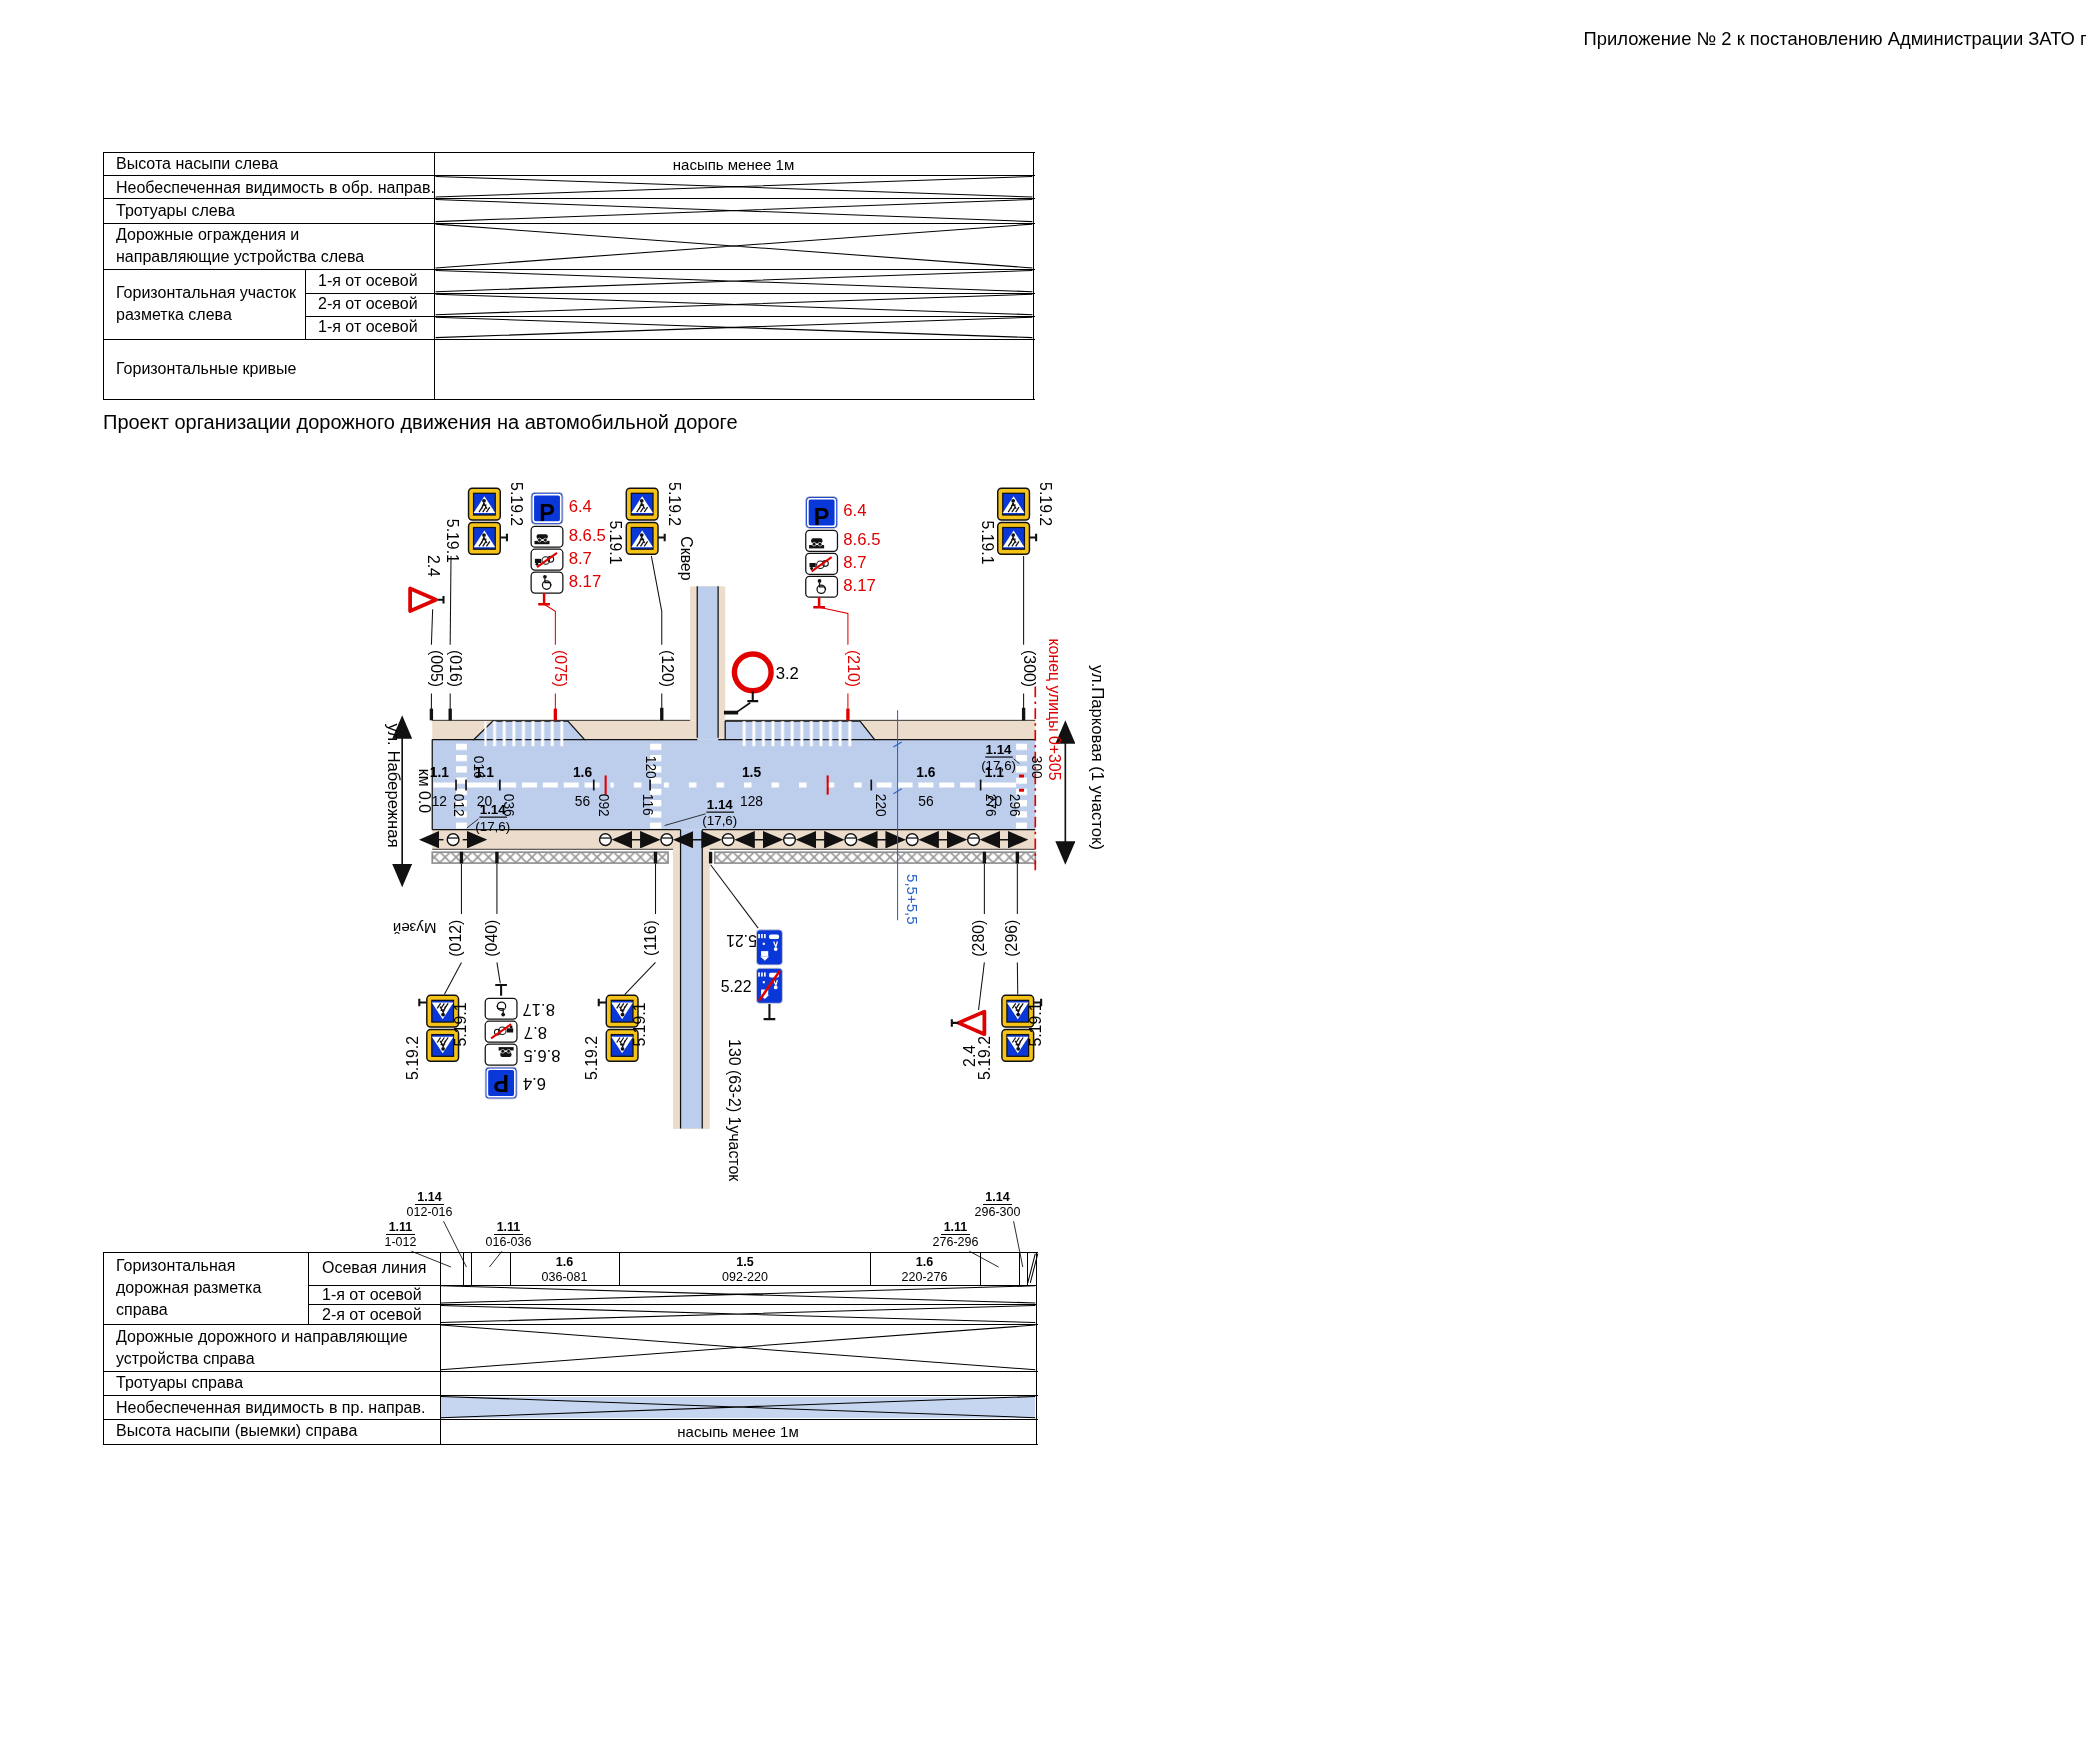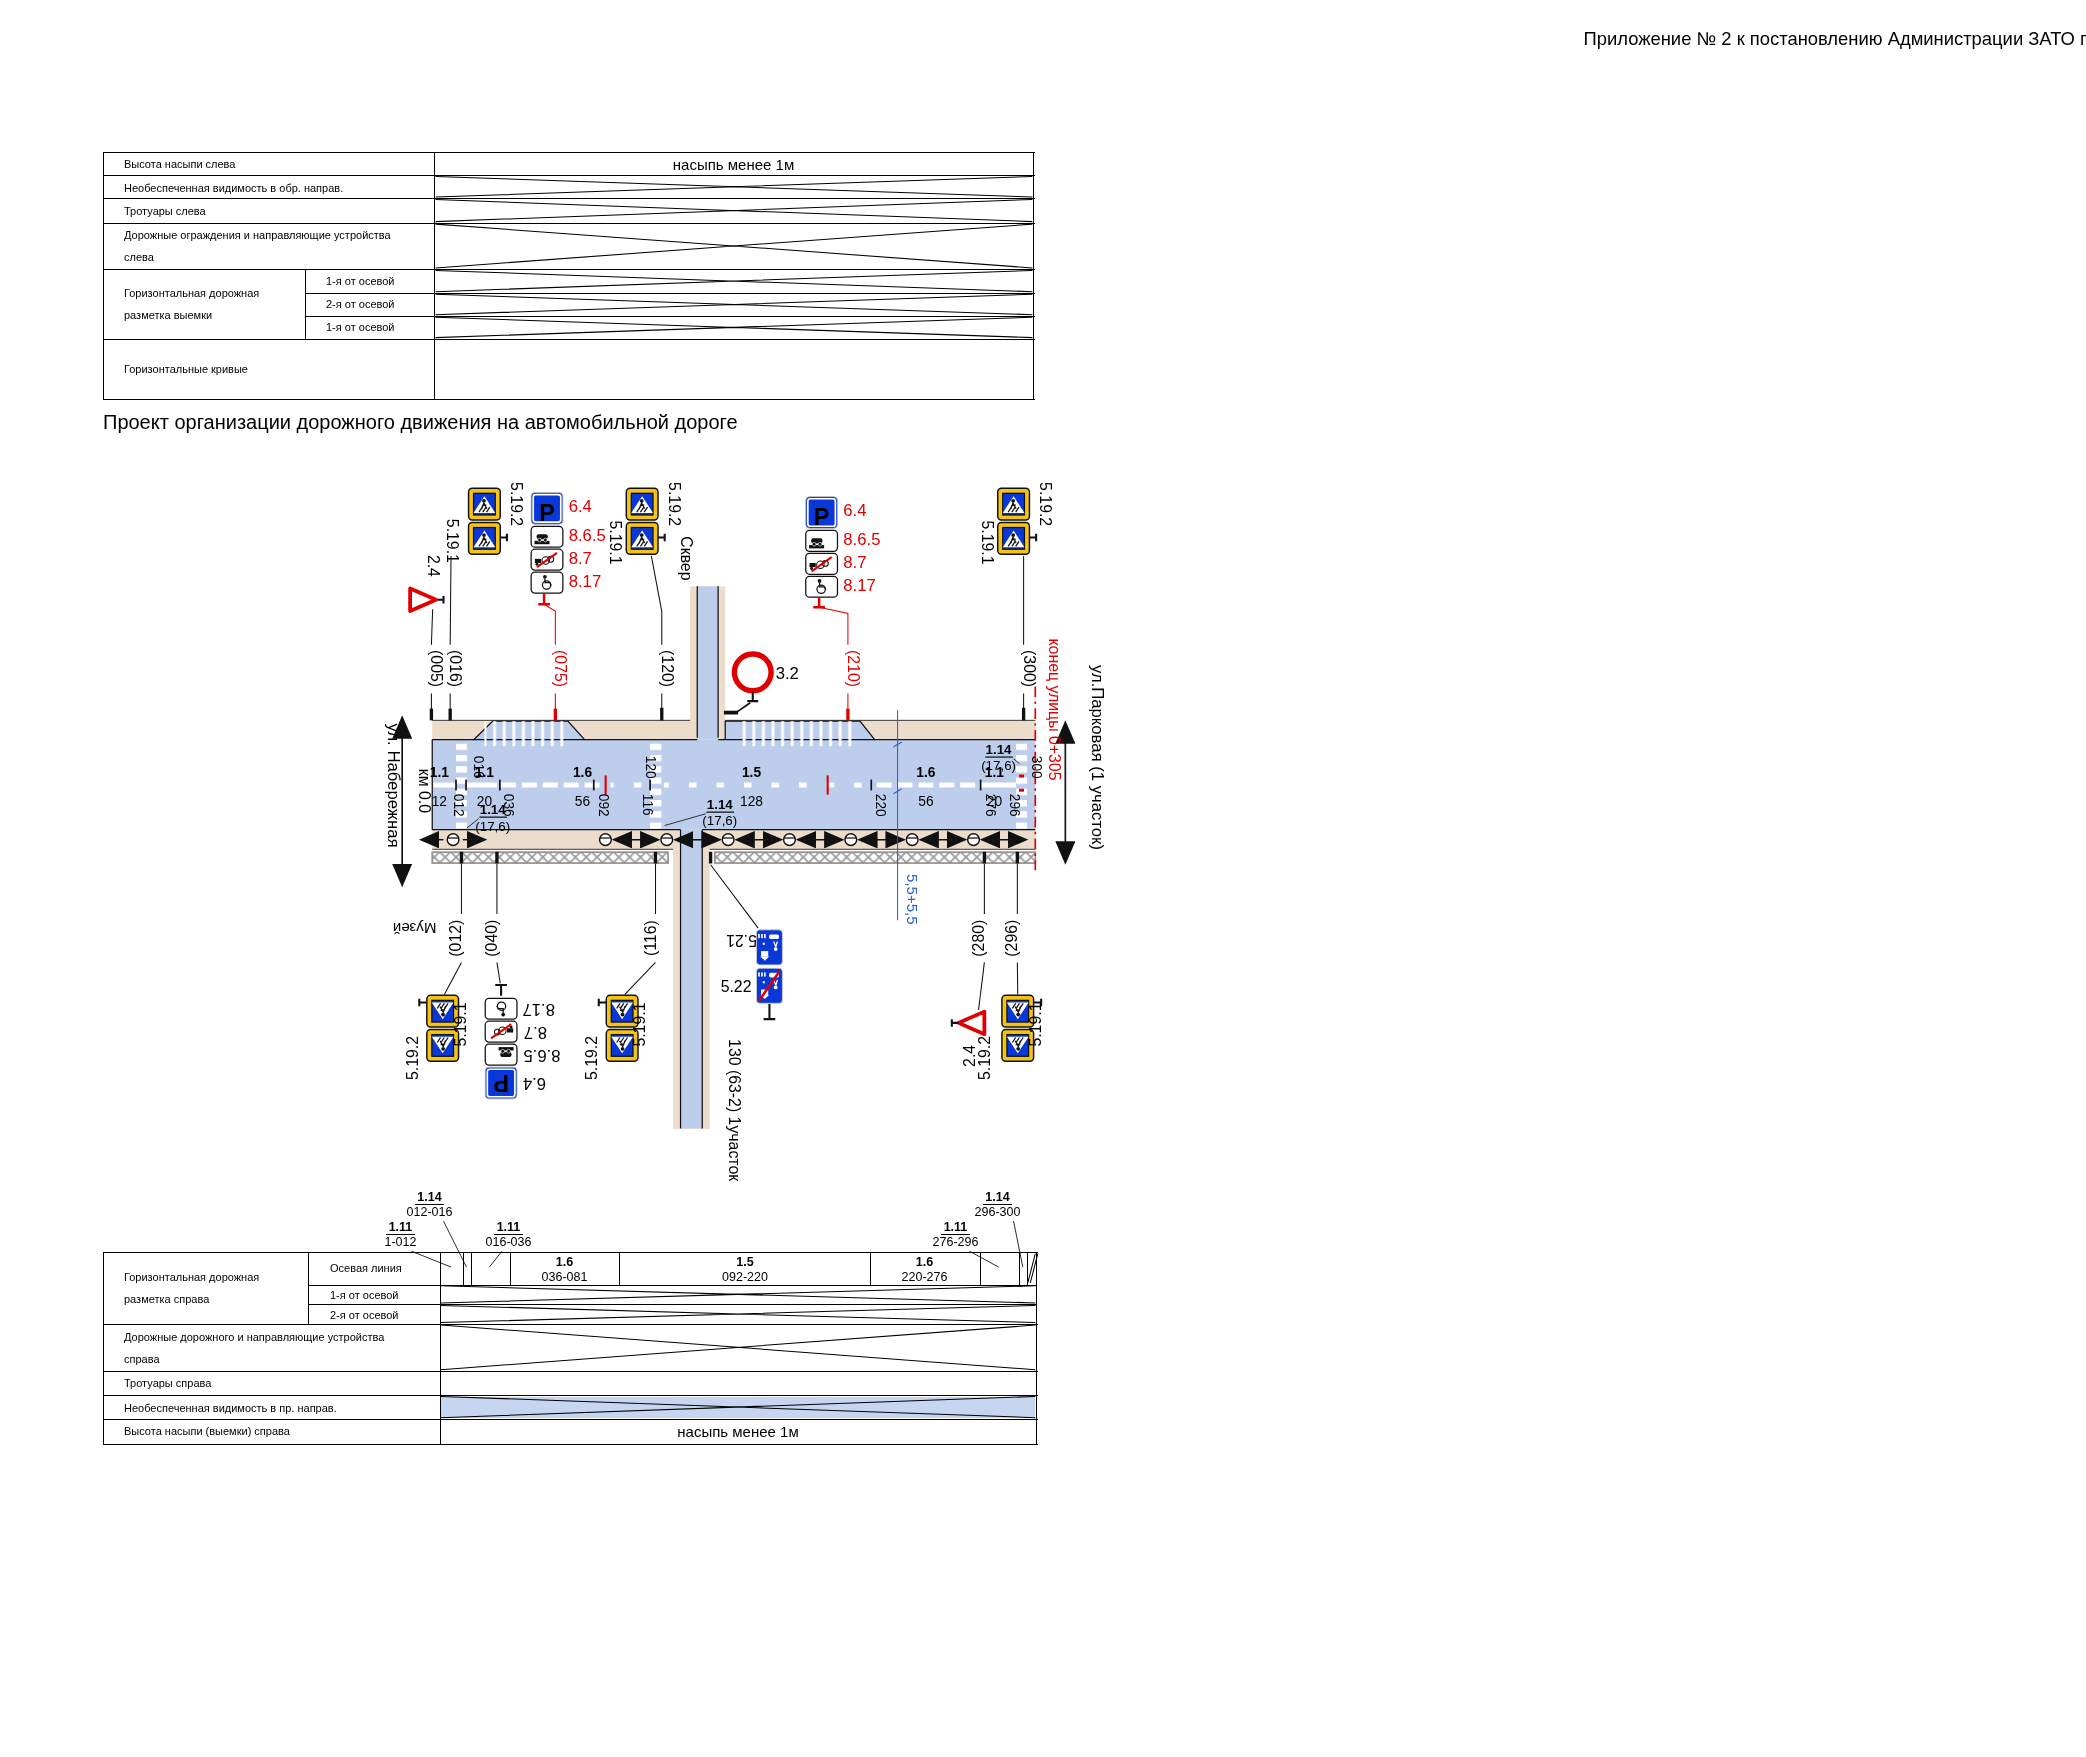--- a/index.html
+++ b/index.html
@@ -1,20 +1,20 @@
 <!DOCTYPE html>
 <html style="font-size:6.7px"><head>
 <meta charset="utf-8">
 <style>
   html,body{margin:0;padding:0;background:#fff}
   #page{position:relative;width:2485px;height:1757px;background:#fff;font-family:"Liberation Sans",sans-serif;color:#000;overflow:hidden}
   .abs{position:absolute}
   .hl{position:absolute;background:#000;height:1.3px}
   .vl{position:absolute;background:#000;width:1.3px}
-  .cellL{position:absolute;display:flex;align-items:center;padding-left:19px;font-size:11px;line-height:22px}
+  .cellL{position:absolute;display:flex;align-items:center;padding-left:11px;font-size:16px;line-height:22px}
   .cellC{position:absolute;display:flex;align-items:center;justify-content:center;font-size:15px;text-align:left}
   .frac{position:absolute;text-align:center;font-size:12.5px;line-height:14px;width:71px}
   .frac .fc{font-weight:bold;border-bottom:1.3px solid #000;display:inline-block;padding:0 2.5px}
   .frac .fr{display:block}
   svg text{font-family:"Liberation Sans",sans-serif;fill:#000}
   .t32{font-size:32px}.t33{font-size:33px}.t36{font-size:36px}.t38{font-size:38px}.t40{font-size:40px}.t48{font-size:20px}
   .b{font-weight:bold}
   .red{fill:#e00000}.blu{fill:#2a62c8}
 </style>
 </head>
@@ -37,21 +37,21 @@
     <div class="vl" style="left:103px;top:152px;height:248px"></div>
     <div class="vl" style="left:1033px;top:152px;height:248px"></div>
     <div class="vl" style="left:434px;top:152px;height:248px"></div>
     <div class="vl" style="left:305px;top:269px;height:71px"></div>
 
     <div class="cellL" style="left:105px;top:153px;width:326px;height:22.5px">Высота насыпи слева</div>
     <div class="cellC" style="left:435px;top:153px;width:597px;height:22.5px">насыпь менее 1м</div>
     <div class="cellL" style="left:105px;top:177px;width:326px;height:22px">Необеспеченная видимость в обр. направ.</div>
     <div class="cellL" style="left:105px;top:200px;width:326px;height:22px">Тротуары слева</div>
     <div class="cellL" style="left:105px;top:224px;width:292px;height:44px">Дорожные ограждения и направляющие устройства слева</div>
-    <div class="cellL" style="left:105px;top:270px;width:184px;height:67px">Горизонтальная дорожная разметка выемки</div>
+    <div class="cellL" style="left:105px;top:270px;width:184px;height:67px">Горизонтальная участок разметка слева</div>
     <div class="cellL" style="left:307px;top:270px;width:125px;height:21px">1-я от осевой</div>
     <div class="cellL" style="left:307px;top:294px;width:125px;height:20.5px">2-я от осевой</div>
     <div class="cellL" style="left:307px;top:317px;width:125px;height:20.5px">1-я от осевой</div>
     <div class="cellL" style="left:105px;top:340px;width:326px;height:57px">Горизонтальные кривые</div>
   </div>
 
   <div class="abs t48" style="left:103px;top:411px">Проект организации дорожного движения на автомобильной дороге</div>
 
   <div>
     <div class="abs" style="left:441px;top:1397px;width:594px;height:21px;background:#c6d5f0"></div>

